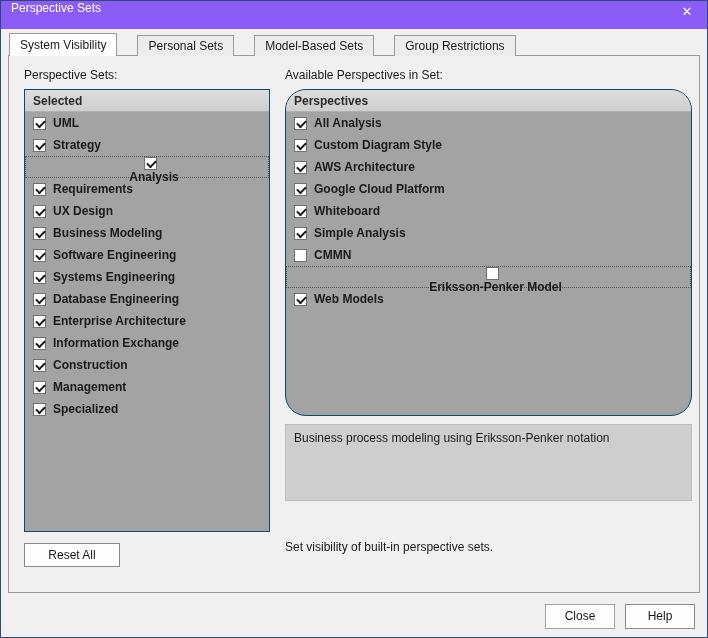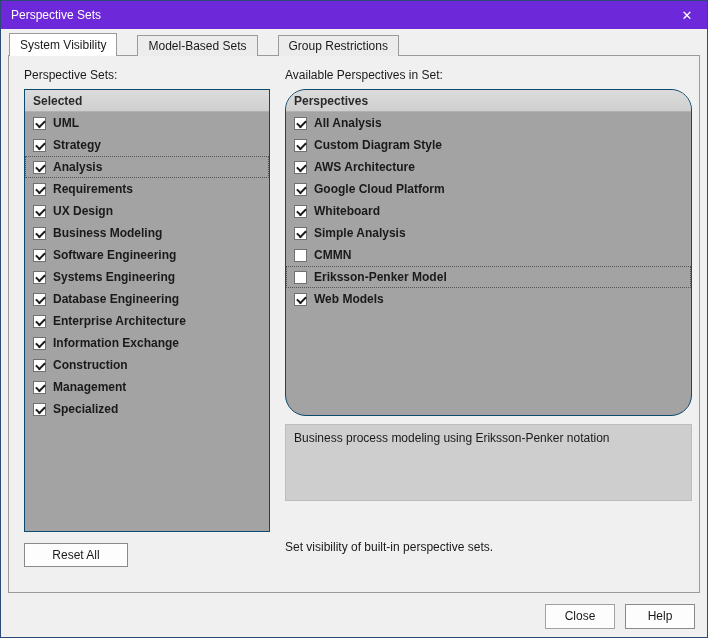--- a/index.html
+++ b/index.html
@@ -13,24 +13,24 @@
   .dialog {
     width: 708px; height: 638px;
     background: #f0f0f0;
     border: 1px solid #2c4a76;
     position: relative;
     overflow: hidden;
   }
   
   .titlebar {
     height: 28px;
-    background: #6d28d9;
+    background: #8b5cf6;
     color: #ffffff;
     display: flex;
-    align-items: center;
+    align-items: flex-start;
     padding: 0 10px;
   }
   .titlebar .title { flex: 1; font-size: 12px; }
   .titlebar .close {
     width: 20px; height: 20px;
     display: flex; align-items: center; justify-content: center;
     font-size: 13px; cursor: default;
   }
   
   .tabs {
@@ -89,21 +89,21 @@
     border-bottom: 1px solid #b0b0b0;
     color: #2a2a2a;
   }
   .list-row {
     height: 22px;
     display: flex;
     align-items: center;
     padding-left: 7px;
     border: 1px solid transparent;
   }
-  .list-row.focused { border: 1px dotted #555555; }
+  .list-row.focused { border: 1px dotted #555555; flex-direction: column; }
   .checkbox {
     width: 13px; height: 13px;
     background: #ffffff;
     border: 1px solid #707070;
     position: relative;
     flex: 0 0 13px;
   }
   .checkbox.checked::after {
     content: "";
     position: absolute;
@@ -132,21 +132,21 @@
     background: #fdfdfd;
     border: 1px solid #8a8a8a;
     font-family: "Liberation Sans", sans-serif;
     font-size: 12px;
     color: #1a1a1a;
     text-align: center;
   }
   .reset-btn {
     position: absolute;
     left: 15px; top: 487px;
-    width: 104px; height: 24px;
+    width: 96px; height: 24px;
   }
   
   .footer {
     height: 46px;
     display: flex;
     align-items: center;
     justify-content: flex-end;
     padding-right: 12px;
     gap: 10px;
   }
@@ -158,20 +158,21 @@
 
 <div class="dialog">
 
   <div class="titlebar">
     <span class="title">Perspective Sets</span>
     <span class="close">✕</span>
   </div>
 
   <div class="tabs">
       <div class="tab active">System Visibility</div>
+      <div class="tab">Personal Sets</div>
       <div class="tab">Model-Based Sets</div>
       <div class="tab">Group Restrictions</div>
     </div>
 
   <div class="tab-page">
 
     <div class="panel-label label-left">Perspective Sets:</div>
     <div class="panel-label label-right">Available Perspectives in Set:</div>
 
     <div class="listbox list-left">

